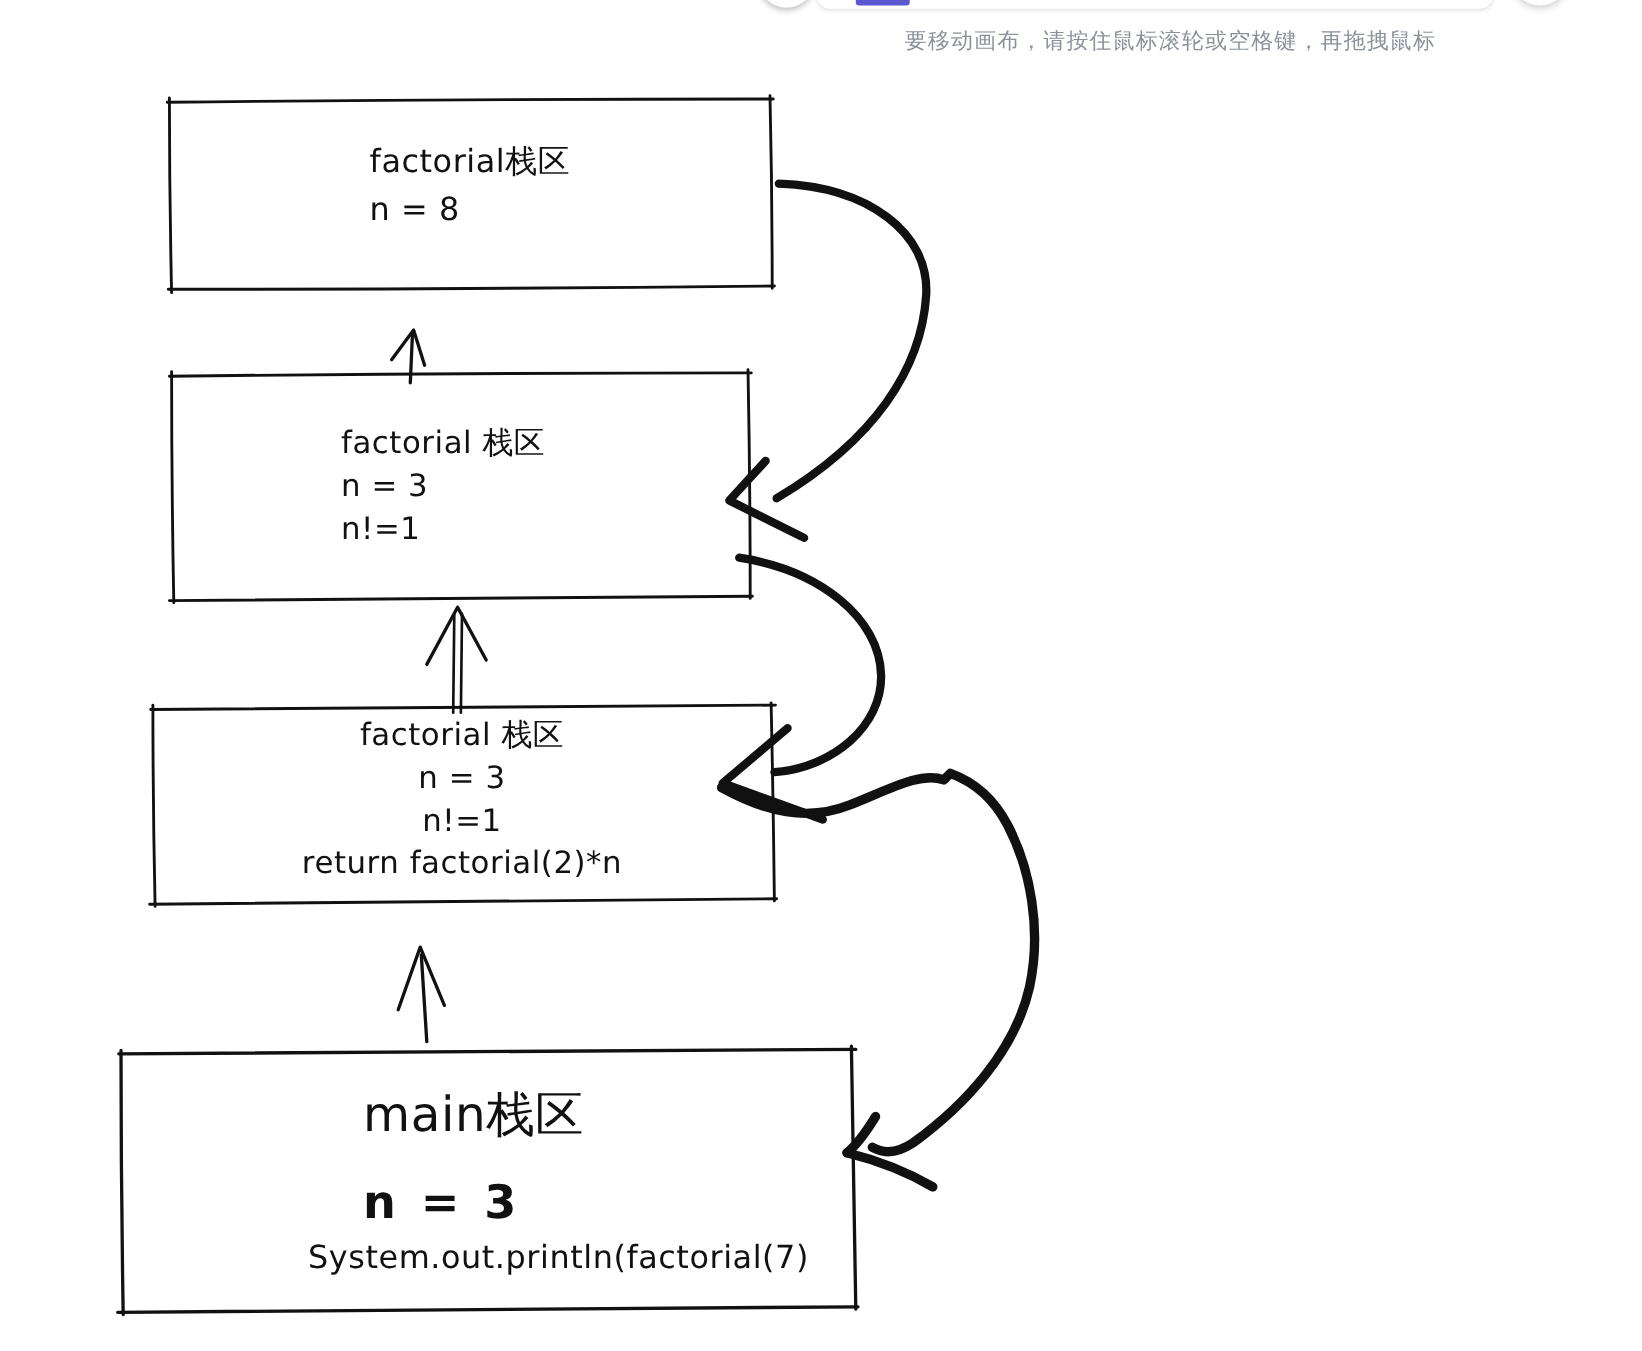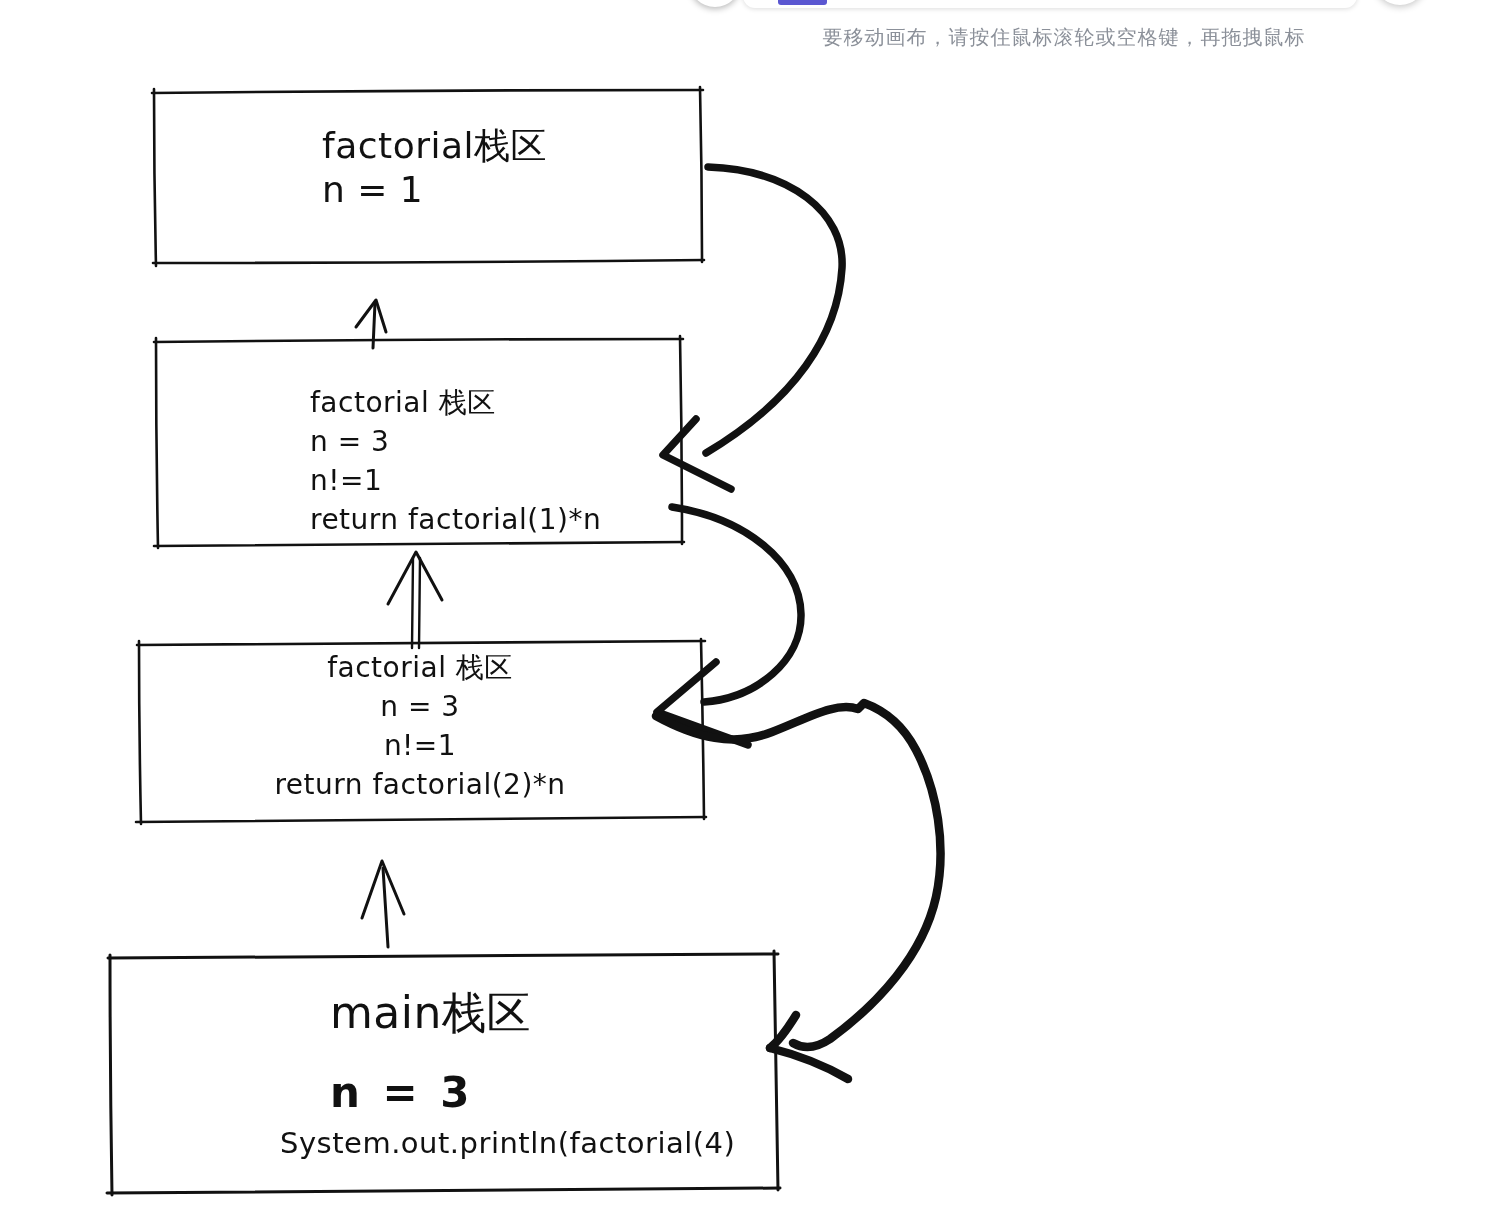--- a/index.html
+++ b/index.html
@@ -18,21 +18,21 @@
         white-space:nowrap;font-size:20px;color:#8b9099;letter-spacing:1px;}
 
   
   .draw-layer{position:absolute;left:0;top:0;width:1493px;height:1228px;}
   .sk{stroke:#111111;fill:none;stroke-linecap:round;stroke-linejoin:round;}
   .box{stroke-width:2.6px;}
   .thin-arrow{stroke-width:3px;}
   .fat-arrow{stroke-width:7.5px;}
 
   .hand{position:absolute;color:#111;letter-spacing:.5px;}
-  .ft1{left:322px;top:124px;font-size:36px;line-height:44px;}
+  .ft1{left:336px;top:124px;font-size:29px;line-height:44px;}
   .ft2{left:310px;top:383px;font-size:28px;line-height:39px;}
   .ft3{left:140px;top:648px;width:560px;text-align:center;font-size:28px;line-height:39px;}
   .ft4-l1{left:330px;top:984px;font-size:44px;}
   .ft4-l2{left:330px;top:1068px;font-size:42px;font-weight:bold;letter-spacing:4px;}
   .ft4-l3{left:280px;top:1126px;font-size:29px;}
 </style>
 </head>
 <body>
 
 <div class="stage">
@@ -102,34 +102,33 @@
 
     <g>
       <path class="sk fat-arrow" style="stroke-width:8.5px" d="M656,716 C696,738 734,747 772,732 C806,719 836,701 858,709 L864,703 C886,711 904,727 916,750 C937,790 947,846 936,897 C923,955 878,1004 830,1039 C818,1047 805,1050 793,1043"></path>
       <path class="sk fat-arrow" style="stroke-width:8.5px" d="M796,1015 C788,1028 780,1040 770,1048"></path>
       <path class="sk fat-arrow" style="stroke-width:8.5px" d="M770,1048 C798,1055 824,1065 848,1079"></path>
     </g>
   </svg>
 
   <div class="hand ft1">
     <div>factorial栈区</div>
-    <div>n = 1</div>
+    <div>n = 8</div>
   </div>
 
   <div class="hand ft2">
     <div>factorial 栈区</div>
     <div>n = 3</div>
     <div>n!=1</div>
-    <div>return factorial(1)*n</div>
   </div>
 
   <div class="hand ft3">
     <div>factorial 栈区</div>
     <div>n = 3</div>
     <div>n!=1</div>
     <div>return factorial(2)*n</div>
   </div>
 
   <div class="hand ft4-l1">main栈区</div>
   <div class="hand ft4-l2">n = 3</div>
-  <div class="hand ft4-l3">System.out.println(factorial(4)</div>
+  <div class="hand ft4-l3">System.out.println(factorial(7)</div>
 
 </div>
 
 </body></html>

